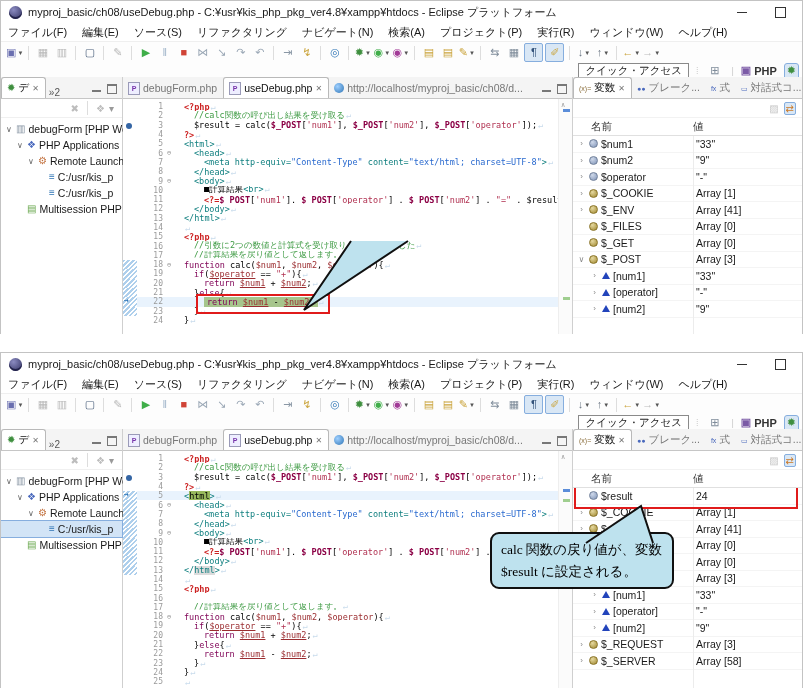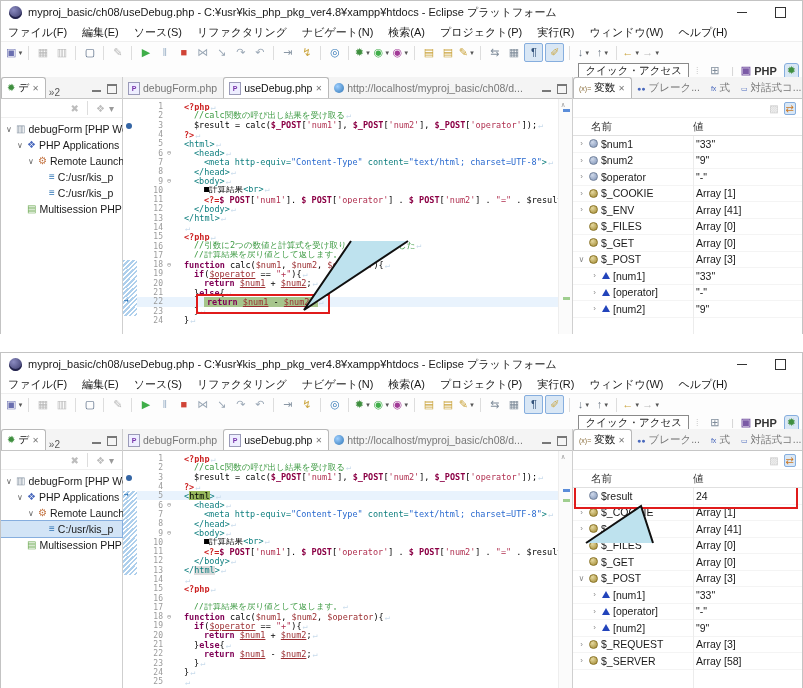--- a/index.html
+++ b/index.html
@@ -82,21 +82,21 @@
   .fcell{width:8px;flex:0 0 auto;color:#9a9a9a;font-size:7px;text-align:center}
   .tcell{padding-left:11px}
   .eol{color:#c9dcEC;color:#c9dcec;margin-left:1px}
   .pht{color:#cc2222;font-weight:bold}
   .com{color:#3f9b44}
   .pl{color:#000}
   .sg{color:#8b0045;font-weight:bold}
   .st{color:#b03050}
   .tag{color:#0f7f7f}
   .att{color:#2a6acf}
-  .kw{color:#7f0055;font-weight:bold}
+  .kw{color:#7f0055;font-weight:normal}
   .vr{color:#9b2d30;text-decoration:underline}
   .taghl{color:#000;background:#98b85c}
   .tagocc{color:#0f7f7f;background:#dcdcdc}
   .hl-green{background:#a6c58c;padding:0 3px}
   .code-redbox{position:absolute;border:2px solid #e01b1b;pointer-events:none;z-index:5}
   .scroll-col{position:absolute;right:0;top:0;bottom:0;width:13px;border-left:1px solid #eee;background:#fbfbfb}
   .scroll-up{position:absolute;top:2px;left:2px;font-size:7px;color:#9a9a9a}
   .ov-mark{position:absolute;right:2px;width:7px;height:3px}
 
   
@@ -1121,17 +1121,18 @@
               <span class="vr-name" style="padding-left: 4px;">
                 <span class="vexp">›</span>
                 <span class="vicon global"></span>
                 <span>$_SERVER</span>
               </span>
               <span class="vr-val">Array [58]</span>
             </div>
           </div>
         </div>
       </div>
+      <div class="bubble" style="left: 489px; top: 179px; width: 162px;"><span>calc 関数の戻り値が、変数$result に設定される。</span></div>
       <svg class="tail" width="90" height="52" style="left: 575px; top: 144px;">
         <path d="M10,46 L65,9 L77,46" fill="#bee2ee" stroke="#101010" stroke-width="2"></path>
       </svg>
     </div>
   </div>
 
 </body></html>

